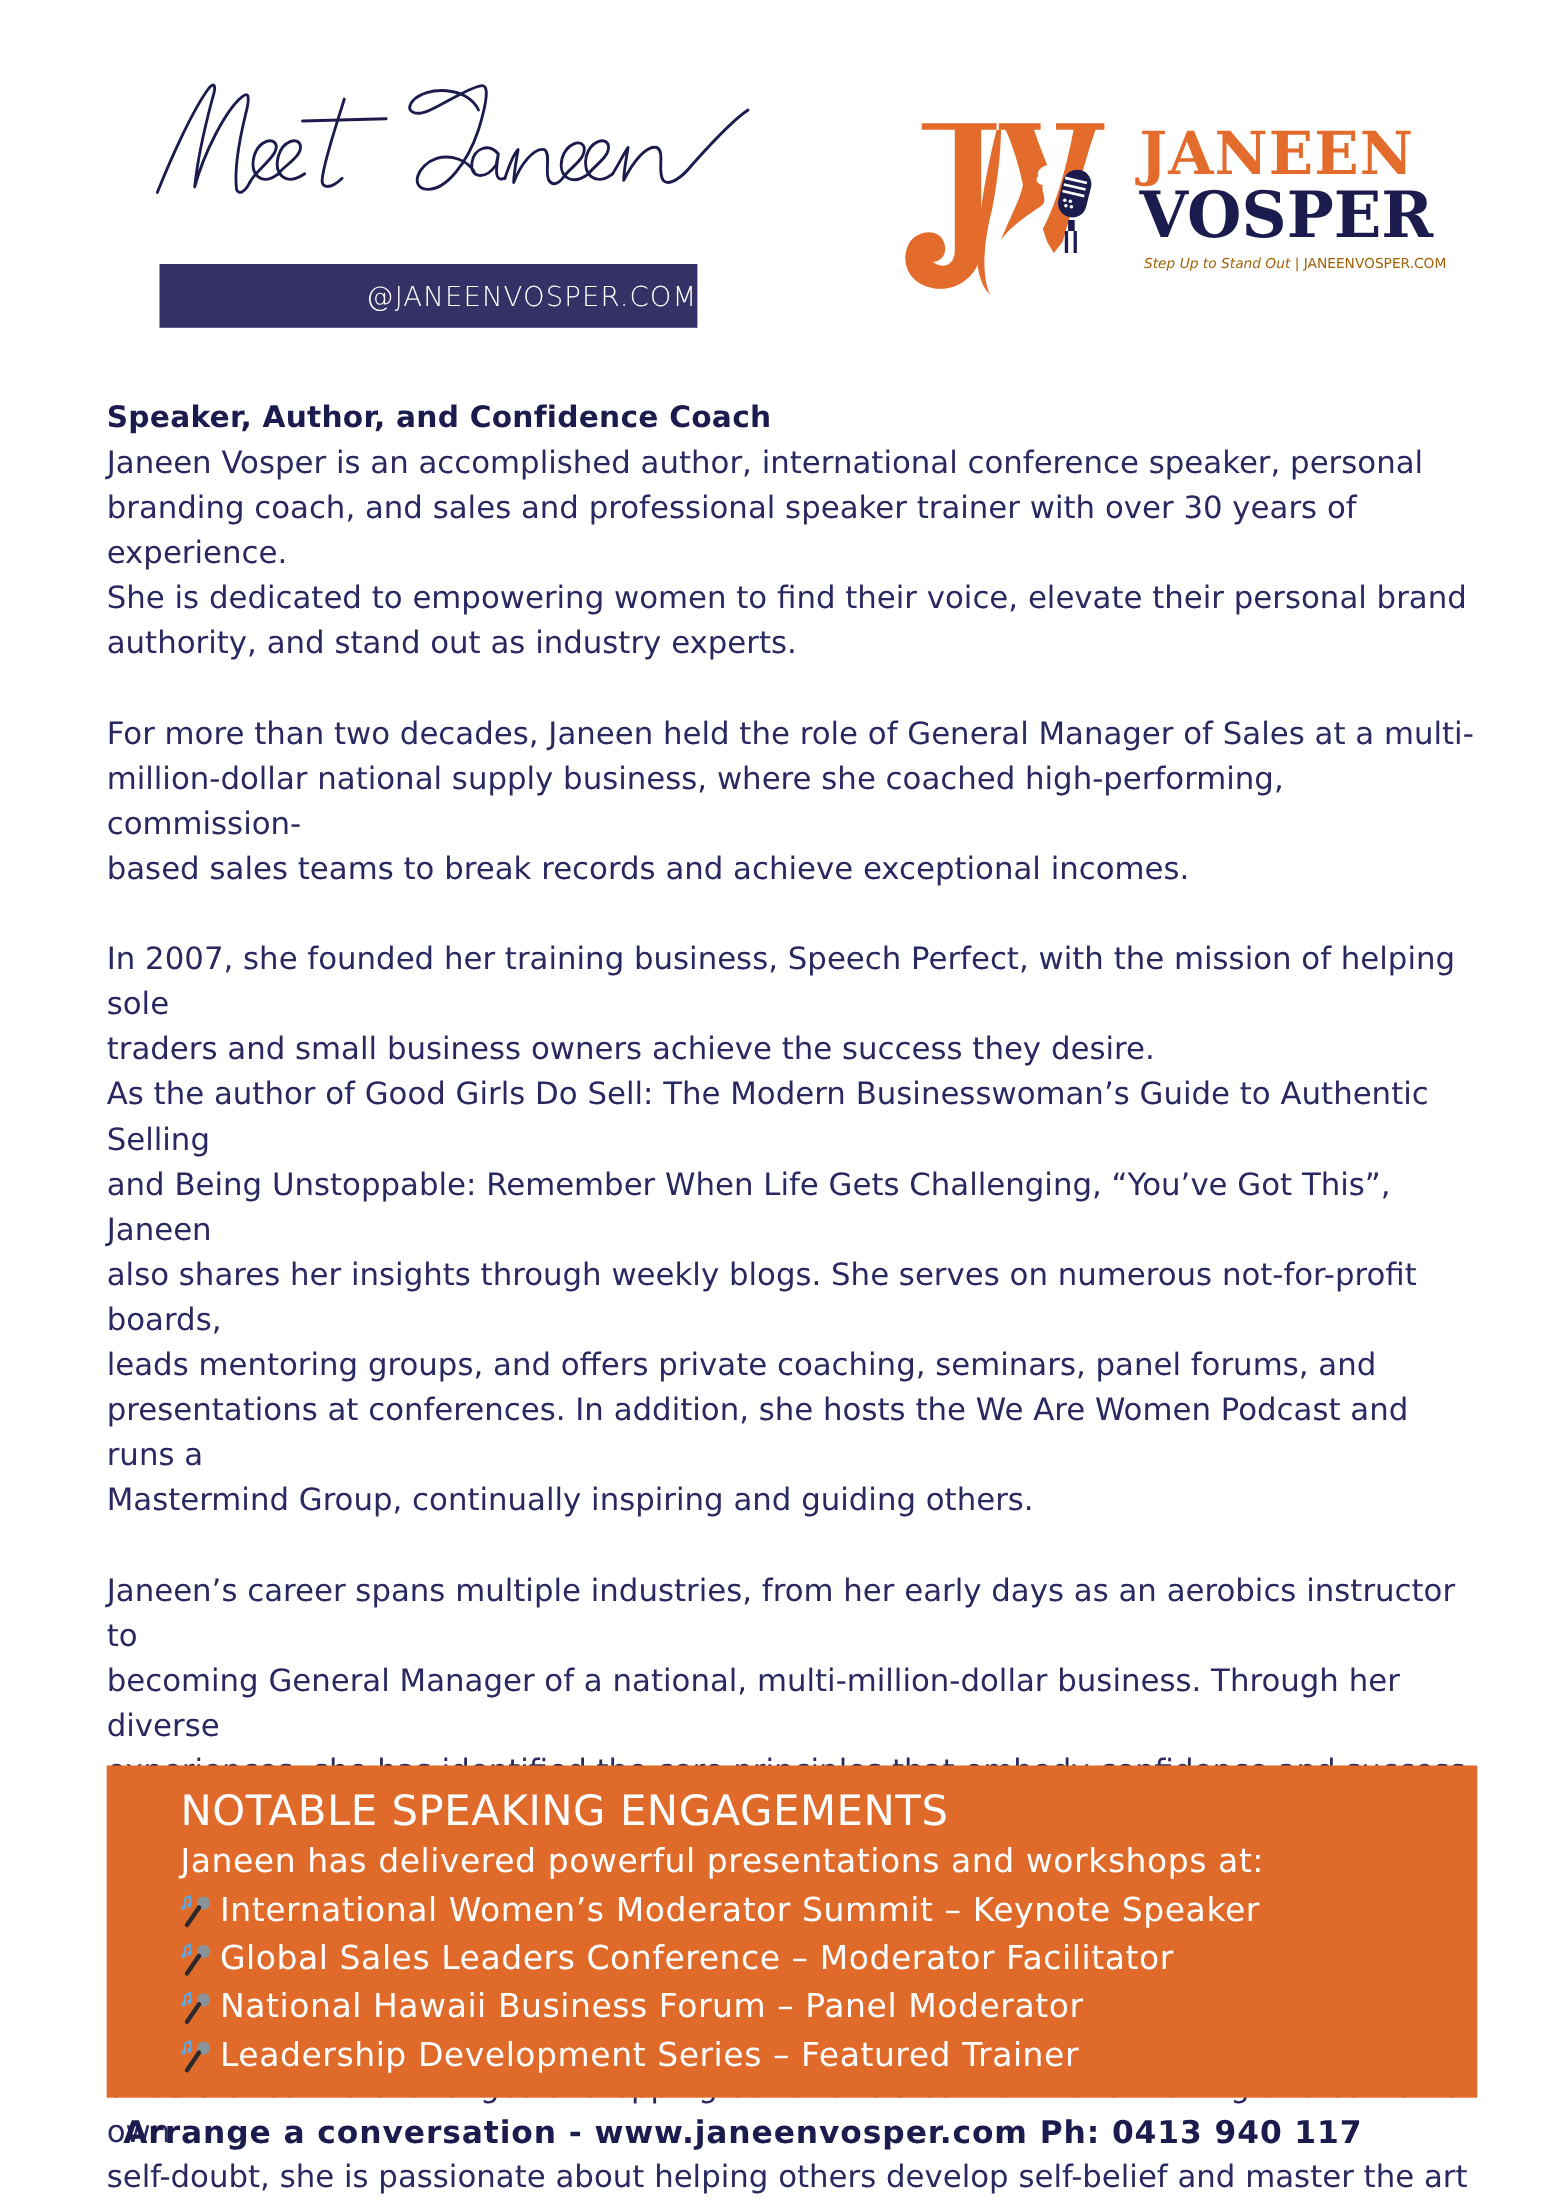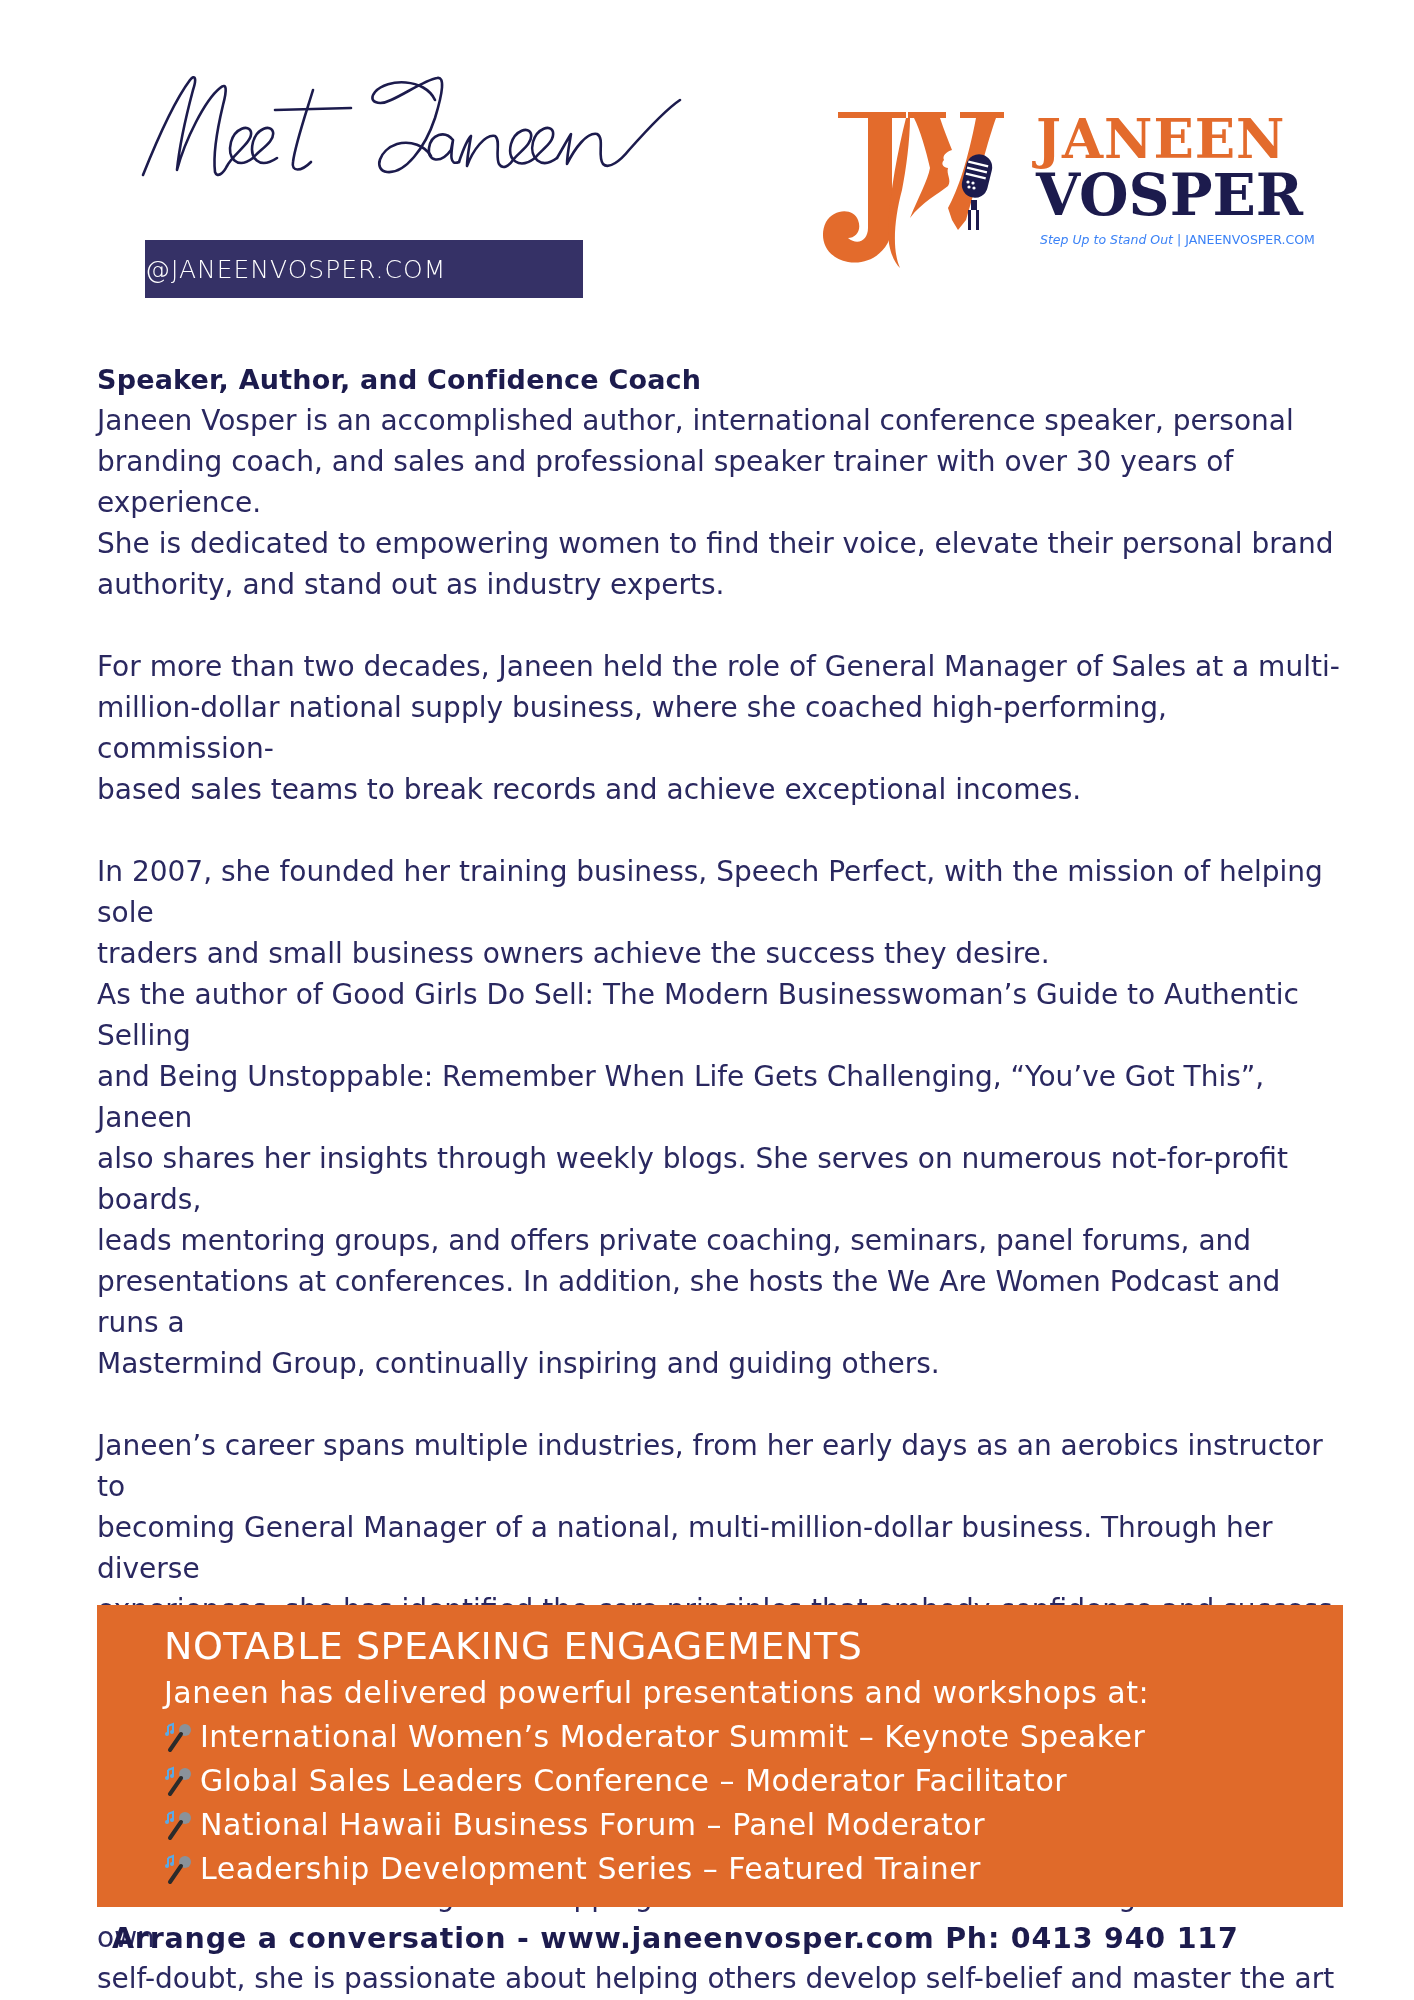--- a/index.html
+++ b/index.html
@@ -5,40 +5,40 @@
     * { box-sizing: border-box; margin: 0; padding: 0; }
     html, body { width: 1414px; height: 2000px; background: #ffffff; overflow: hidden; }
     body { position: relative; font-family: "Liberation Sans", "DejaVu Sans", sans-serif; color: #1e1b4b; }
 
     .script-title {
       position: absolute; left: 135px; top: 70px; width: 580px; height: 110px;
     }
     .script-title svg { width: 100%; height: 100%; }
 
     .handle-bar {
-      position: absolute; left: 145px; top: 240px; width: 438px; height: 58px;
+      position: absolute; left: 145px; top: 240px; width: 489px; height: 58px;
       background: #353166; color: #ffffff;
-      display: flex; align-items: center; justify-content: flex-start;
+      display: flex; align-items: center; justify-content: flex-end;
       font-family: "DejaVu Sans", sans-serif; font-size: 25px; letter-spacing: 1px; font-weight: 300;
     }
 
     .logo { position: absolute; left: 818px; top: 110px; width: 540px; height: 160px; }
     .logo-mark { position: absolute; left: 0; top: 0; width: 220px; height: 160px; }
     .logo-name1 {
       position: absolute; left: 218px; top: 2px;
       font-family: "DejaVu Serif", serif; font-weight: bold; font-size: 54px; line-height: 54px;
       color: #e36b2c; letter-spacing: 1px; transform: scaleX(0.98); transform-origin: left;
     }
     .logo-name2 {
       position: absolute; left: 218px; top: 56px;
       font-family: "DejaVu Serif", serif; font-weight: bold; font-size: 58px; line-height: 58px;
       color: #1c1b4d; letter-spacing: 0px; transform: scaleX(0.98); transform-origin: left;
     }
     .logo-tagline {
-      position: absolute; left: 222px; top: 122px; font-size: 12.5px; color: #3b82f6;
+      position: absolute; left: 222px; top: 122px; font-size: 12.5px; color: #a16207;
       font-family: "DejaVu Sans", sans-serif; white-space: nowrap;
     }
     .logo-tagline .italic { font-style: italic; }
 
     .content { position: absolute; left: 97px; top: 360px; width: 1250px; }
     .heading {
       font-family: "DejaVu Sans", sans-serif; font-weight: bold; font-size: 27px; color: #1c1b4d;
       line-height: 40px; letter-spacing: 0.2px;
     }
     .para {

